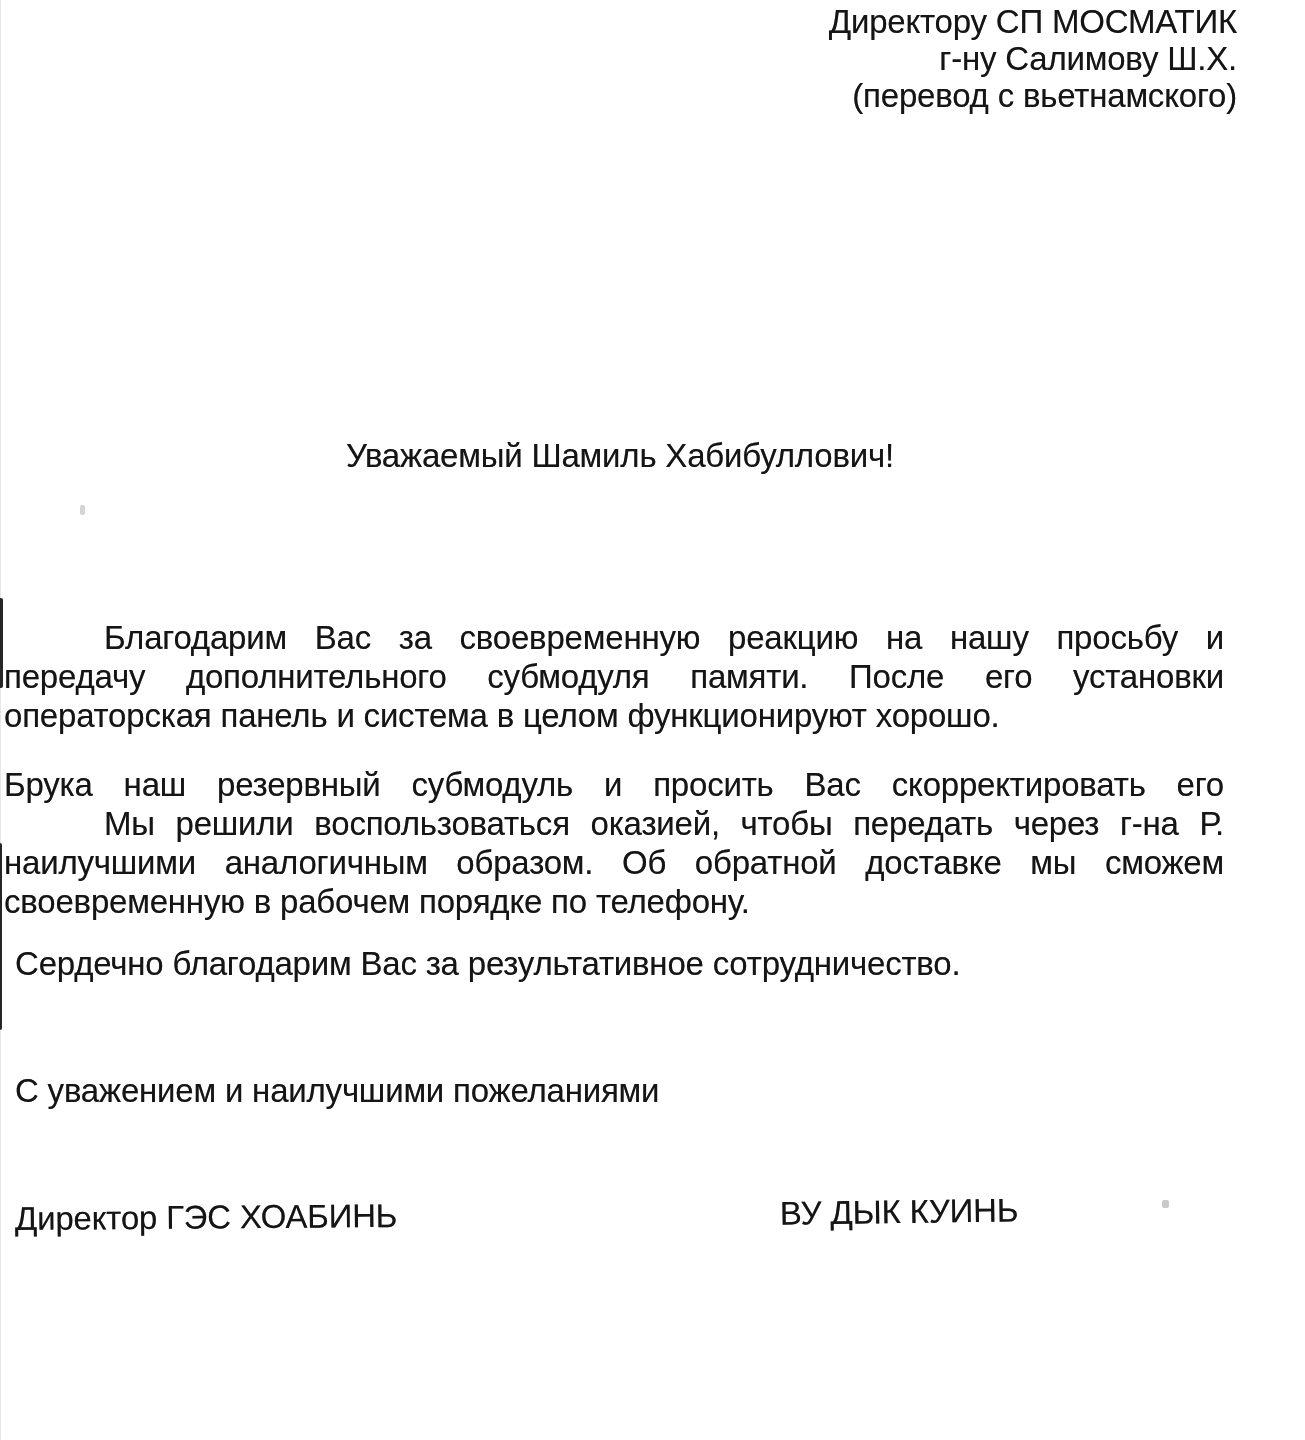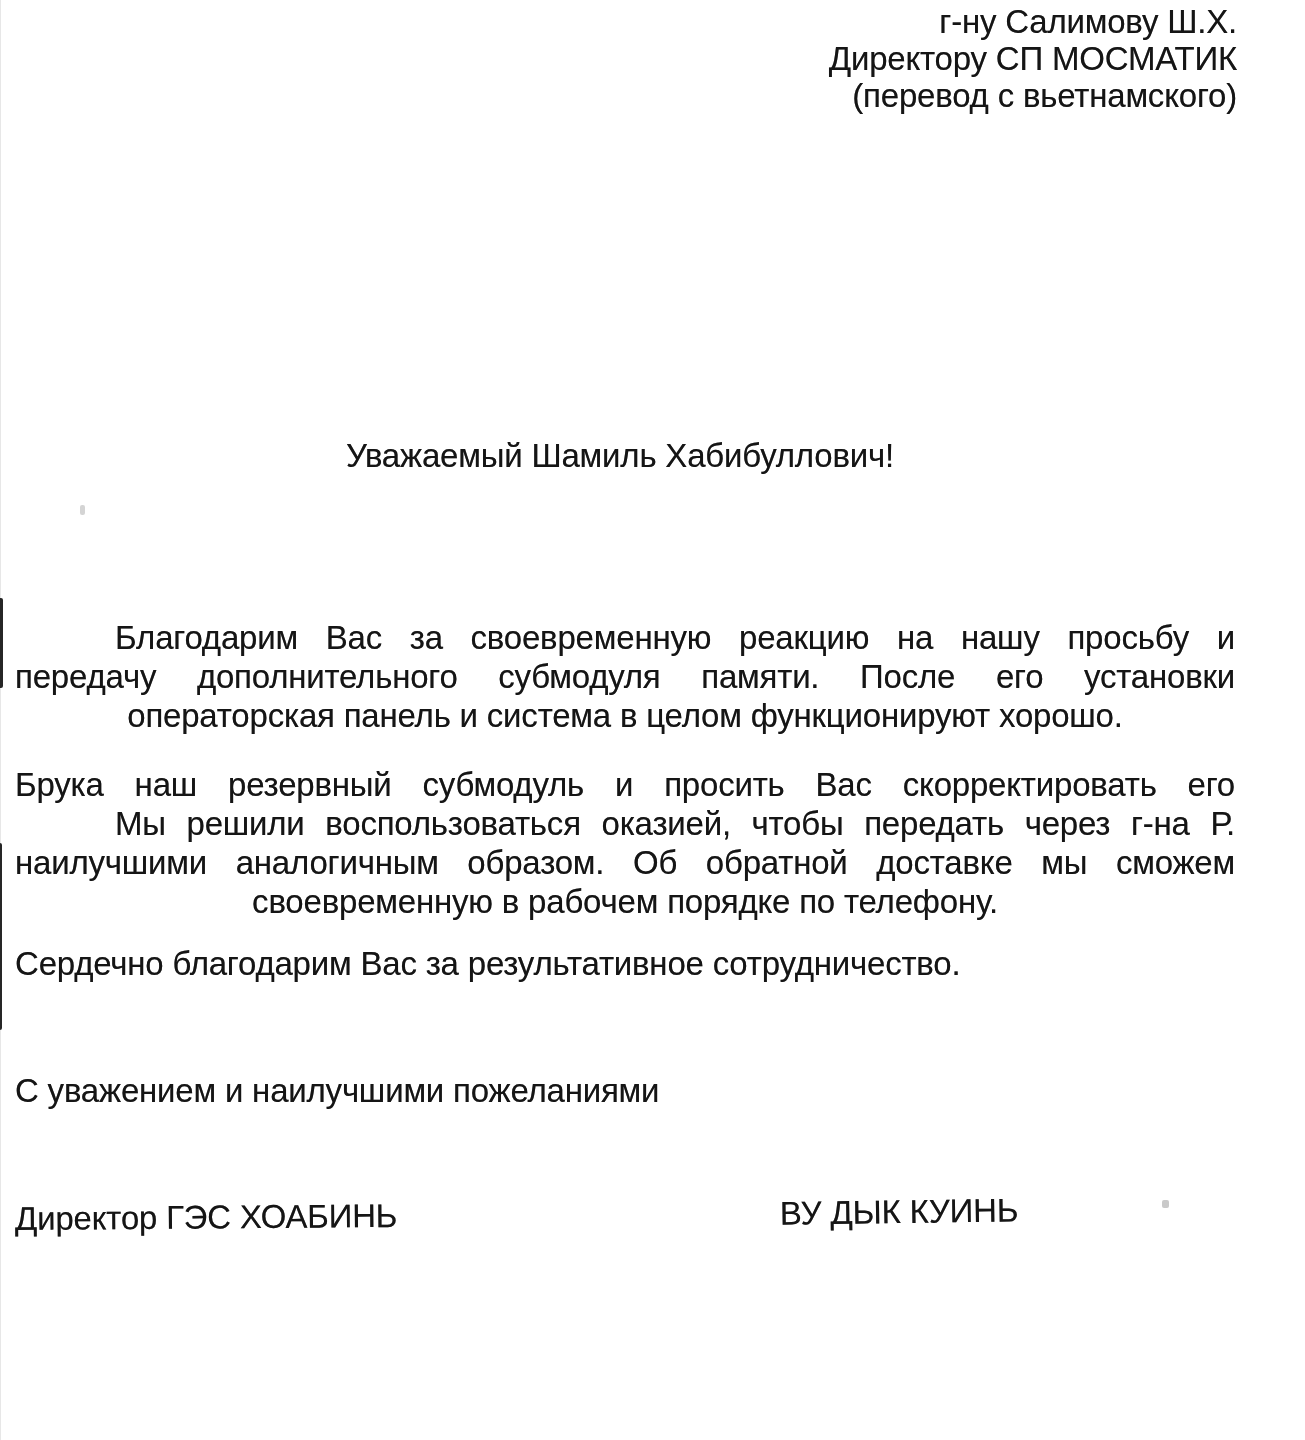--- a/index.html
+++ b/index.html
@@ -33,32 +33,32 @@
   .salutation {
     position: absolute;
     top: 437px;
     left: 346px;
     white-space: nowrap;
   }
 
   
   .para {
     position: absolute;
-    left: 15px;
+    left: 4px;
     width: 1220px;
     line-height: 39px;
   }
   .p1 { top: 618px; }
   .p2 { top: 765px; }
   .jline {
     text-align: justify;
     text-align-last: justify;
     text-justify: inter-word;
   }
-  .lline { text-align: center; }
+  .lline { text-align: left; }
   .indent { padding-left: 100px; }
 
   .thanks {
     position: absolute;
     top: 945px;
     left: 15px;
     white-space: nowrap;
   }
   .regards {
     position: absolute;
@@ -118,22 +118,22 @@
 
 <div class="page">
 
   <div class="edge-line"></div>
   <div class="edge-strip s1"></div>
   <div class="edge-strip s2"></div>
   <div class="speck sp1"></div>
   <div class="speck sp2"></div>
 
   <div class="recipient">
+    <div class="rline">Директору СП МОСМАТИК</div>
     <div class="rline">г-ну Салимову Ш.Х.</div>
-    <div class="rline">Директору СП МОСМАТИК</div>
     <div class="rline">(перевод с вьетнамского)</div>
   </div>
 
   <div class="salutation">Уважаемый Шамиль Хабибуллович!</div>
 
   <div class="para p1">
     <div class="jline indent">Благодарим Вас за своевременную реакцию на нашу просьбу и</div>
     <div class="jline">передачу дополнительного субмодуля памяти. После его установки</div>
     <div class="lline">операторская панель и система в целом функционируют хорошо.</div>
   </div>

